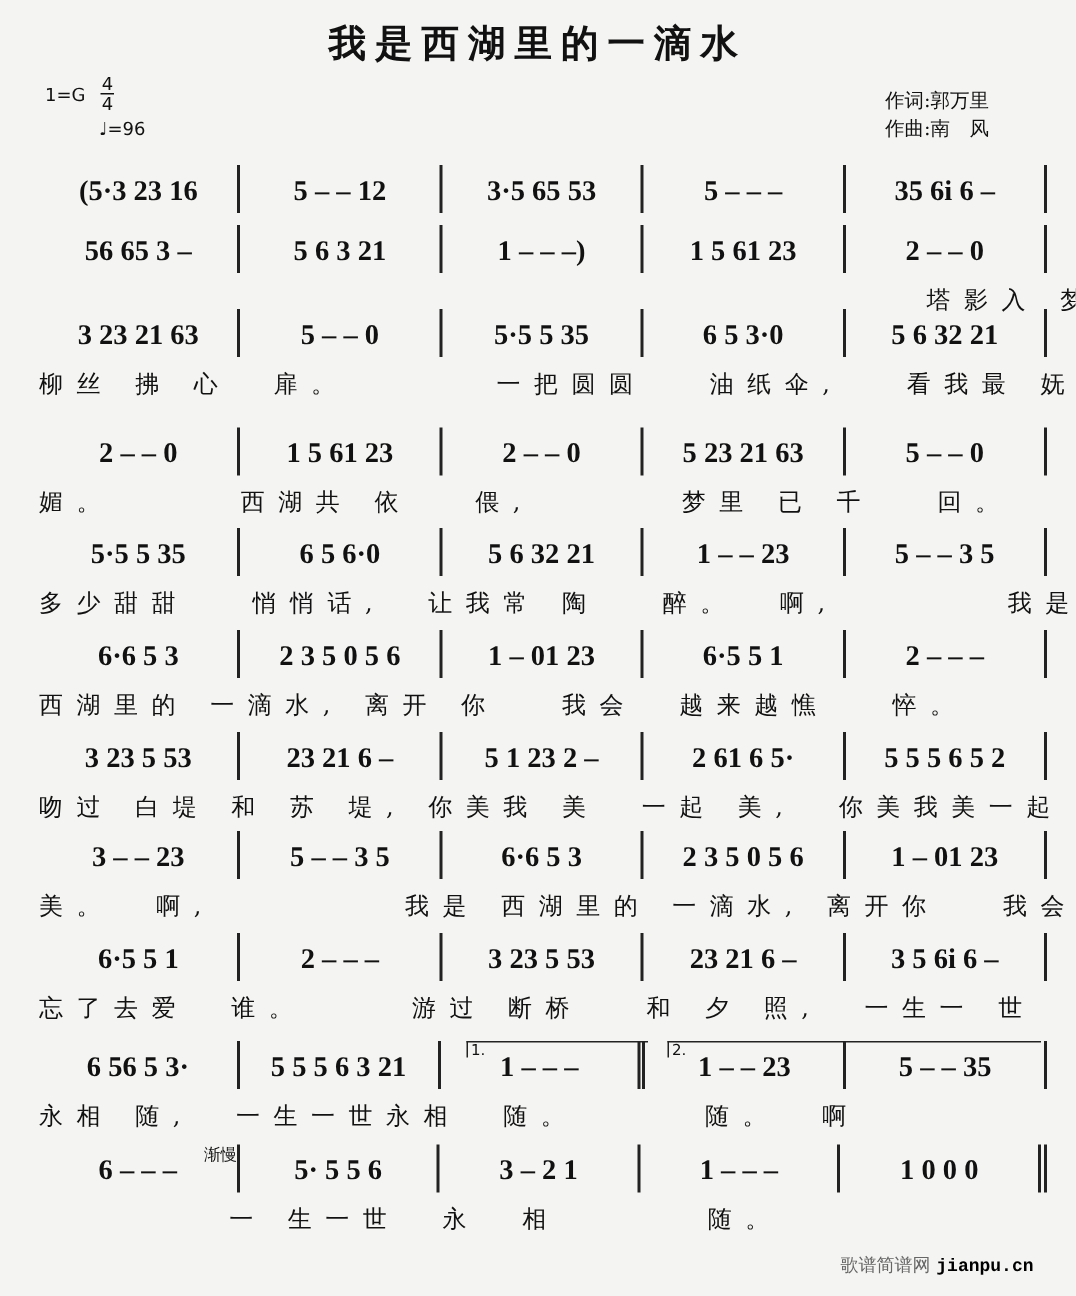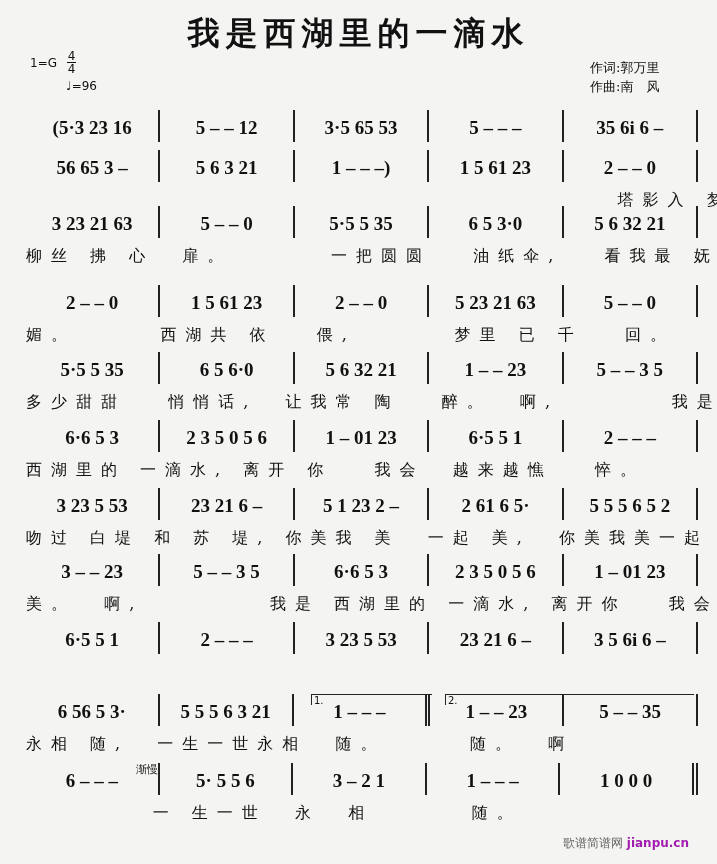--- a/index.html
+++ b/index.html
@@ -5,21 +5,21 @@
   html, body { margin: 0; padding: 0; }
   body {
     width: 717px; height: 864px; overflow: hidden;
     background: #f4f4f2;
     font-family: "DejaVu Sans", sans-serif;
     color: #111;
     position: relative;
   }
   .title {
     position: absolute; left: 0; top: 12px; width: 717px; text-align: center;
-    font-family: "DejaVu Serif", serif; font-size: 32px; font-weight: bold;
+    font-family: "DejaVu Serif", serif; font-size: 25px; font-weight: bold;
     letter-spacing: 6px; color: #111;
   }
   .meta-left { position: absolute; left: 30px; top: 50px; font-size: 12px; line-height: 14px; }
   .key { display: inline-block; vertical-align: middle; }
   .timesig { display: inline-block; vertical-align: middle; text-align: center; margin-left: 6px; font-size: 12px; line-height: 12px; }
   .timesig .num { display: block; border-bottom: 1px solid #111; padding: 0 1px; }
   .tempo { margin-top: 4px; margin-left: 36px; }
   .meta-right { position: absolute; left: 590px; top: 58px; font-size: 13px; line-height: 19px; font-family: "DejaVu Serif", serif; }
 
   .line { position: absolute; left: 26px; width: 672px; height: 66px; }
@@ -32,21 +32,21 @@
   .measure.final { border-right: 6px double #222; }
   .measure.repeat-end { border-right: 5px double #222; }
   .note-group { white-space: nowrap; padding-bottom: 2px; }
   .lyrics {
     position: absolute; top: 38px; left: 0; width: 100%; height: 24px;
     font-family: "DejaVu Serif", serif; font-size: 16px; letter-spacing: 9px;
     white-space: pre; line-height: 24px;
   }
   .volta { position: absolute; border-top: 1px solid #222; border-left: 1px solid #222; font-size: 10px; padding-left: 2px; height: 10px; }
   .watermark { position: absolute; right: 28px; bottom: 12px; font-size: 12px; color: #666; }
-  .watermark .en { color: #a21caf; font-weight: bold; }
+  .watermark .en { color: #000000; font-weight: bold; font-family: Liberation Mono, monospace; }
   .annot { position: absolute; font-size: 11px; }
 </style>
 </head>
 <body>
 
 <div class="title">我是西湖里的一滴水</div>
 
 <div class="meta-left">
   <div>
     <span class="key">1=G</span>
@@ -235,20 +235,21 @@
         <div class="measure">
           <span class="note-group">3 23 5 53</span>
         </div>
         <div class="measure">
           <span class="note-group">23 21 6 –</span>
         </div>
         <div class="measure">
           <span class="note-group">3 5 6i 6 –</span>
         </div>
       </div>
+      <div class="lyrics">忘了去爱  谁。     游过 断桥   和 夕 照,  一生一 世</div>
     </div>
     <div class="line" style="top: 694px;">
       <div class="notes-row">
         <div class="measure">
           <span class="note-group">6 56 5 3·</span>
         </div>
         <div class="measure">
           <span class="note-group">5 5 5 6 3 21</span>
         </div>
         <div class="measure repeat-end">

